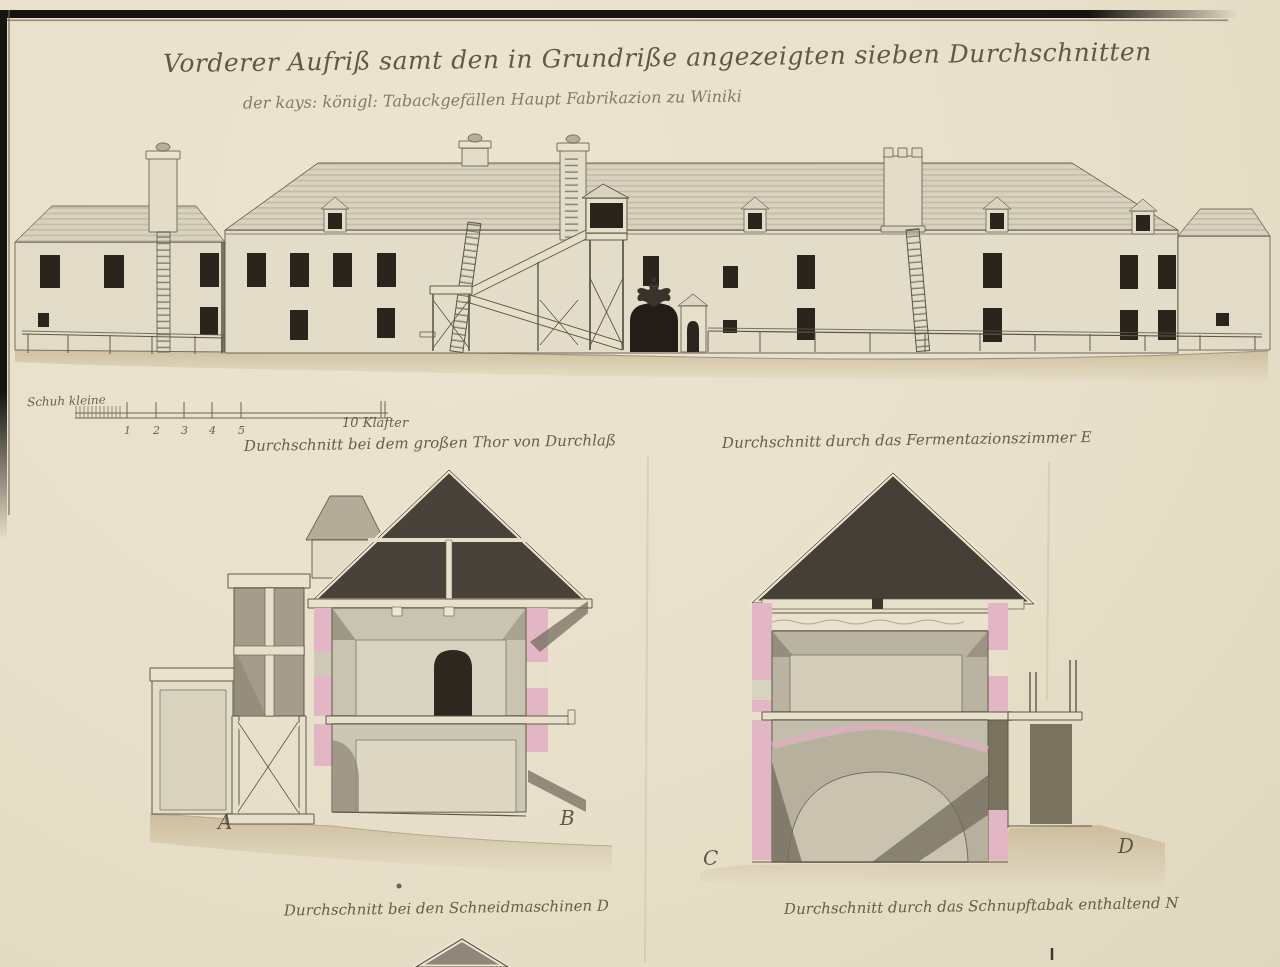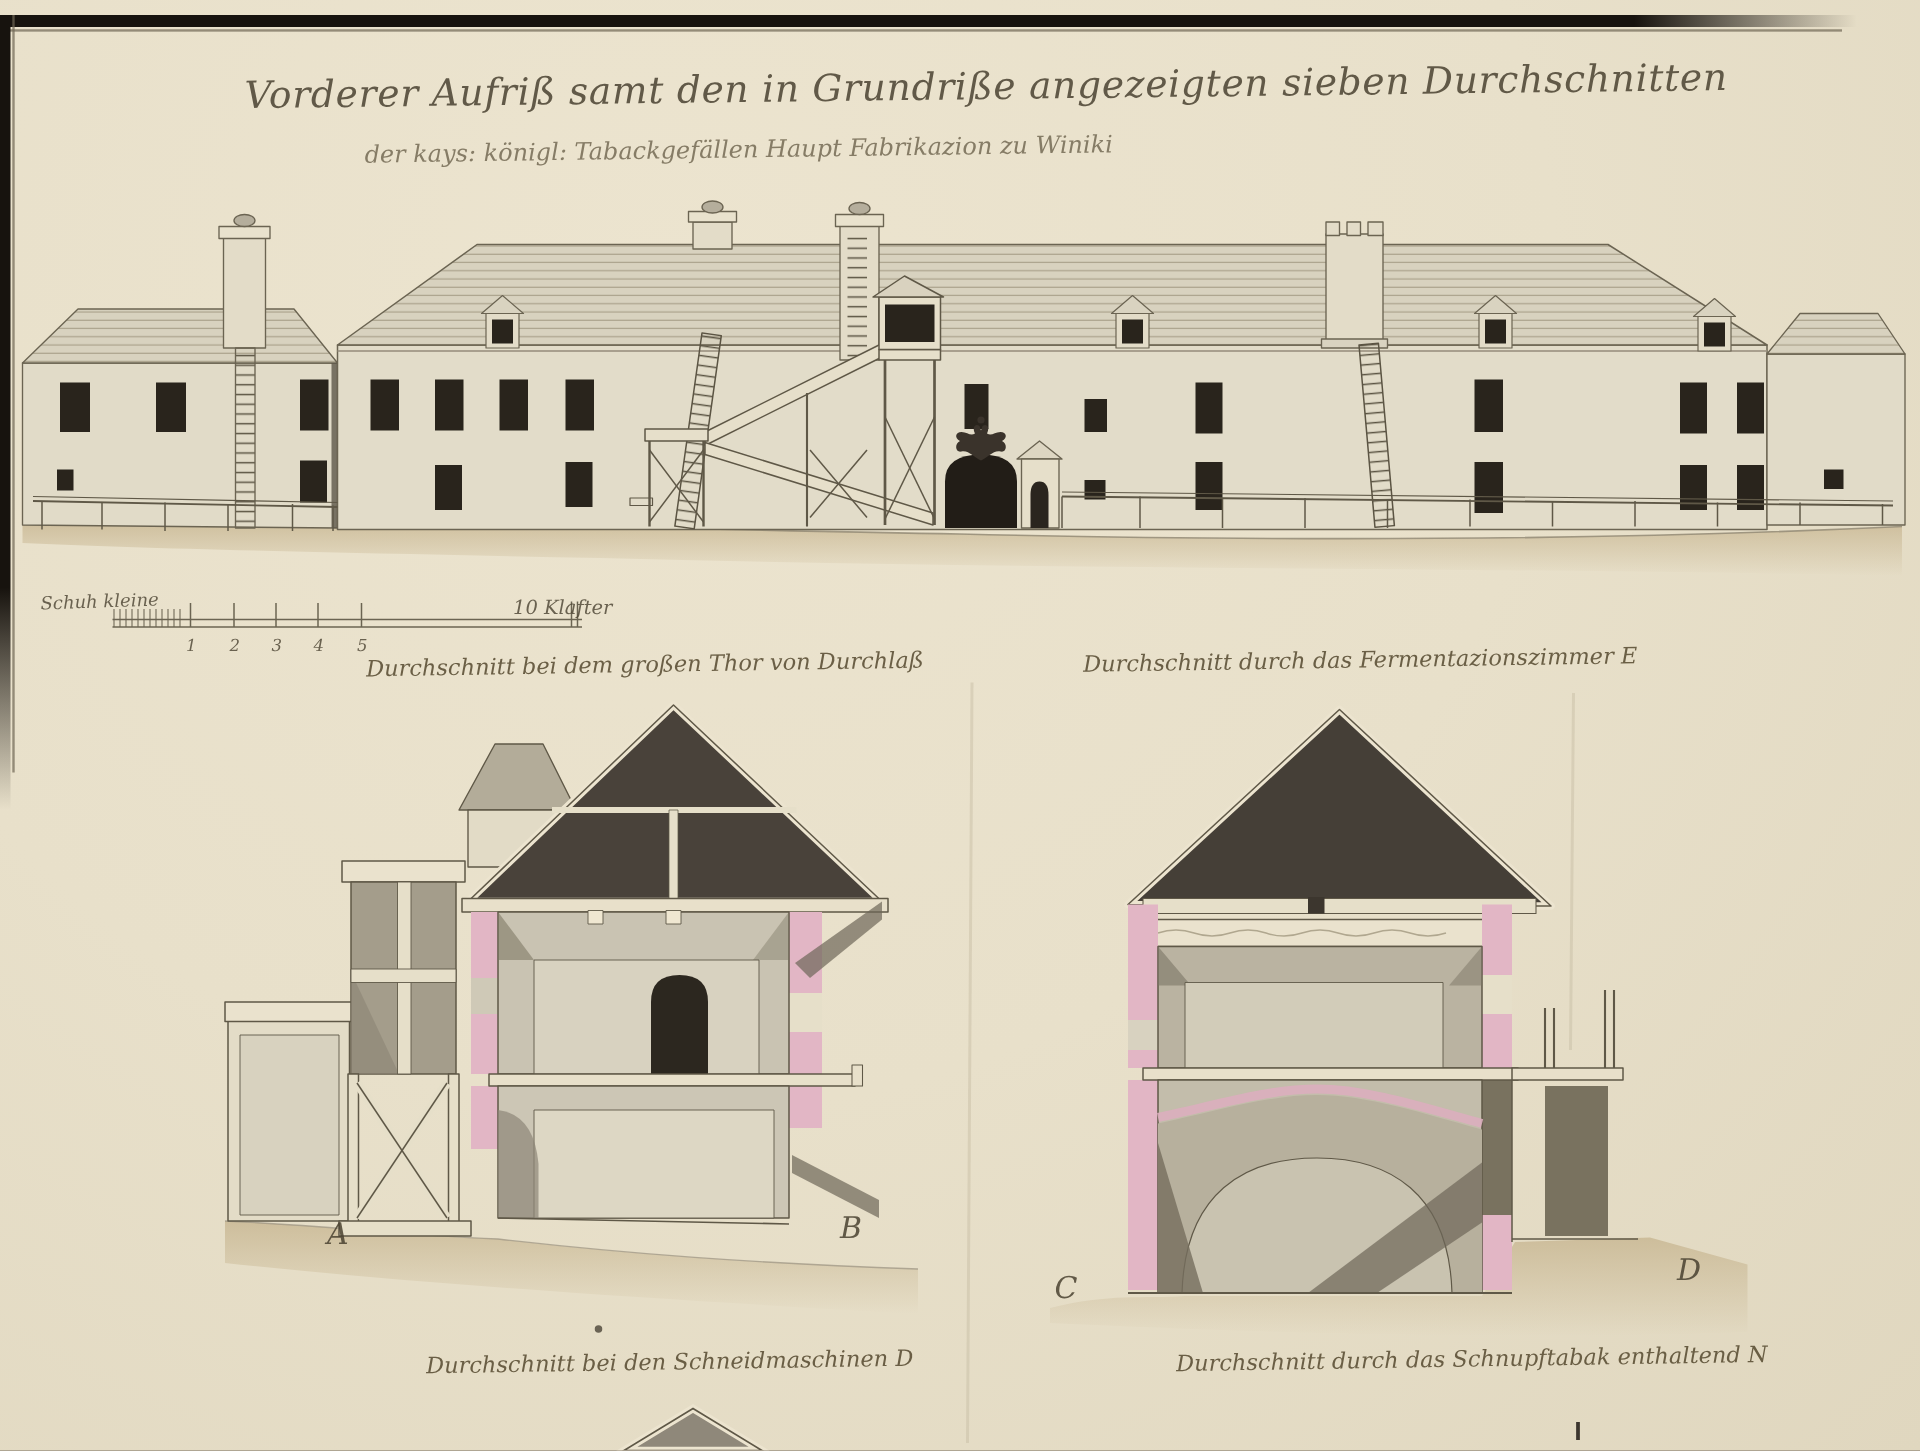--- a/index.html
+++ b/index.html
@@ -385,21 +385,21 @@
 
 <div class="hw subtitle" style="left:243px; top:90px;">der kays: königl: Tabackgefällen Haupt Fabrikazion zu Winiki</div>
 
 <div class="hw scalelabel" style="left:27px; top:394px;">Schuh kleine</div>
 
 <div class="hw tick" style="left:124px; top:424px;">1</div>
 <div class="hw tick" style="left:153px; top:424px;">2</div>
 <div class="hw tick" style="left:181px; top:424px;">3</div>
 <div class="hw tick" style="left:209px; top:424px;">4</div>
 <div class="hw tick" style="left:238px; top:424px;">5</div>
-<div class="hw tick" style="left:342px; top:398px; font-size:13px;">10 Klafter</div>
+<div class="hw tick" style="left:342px; top:415px; font-size:13px;">10 Klafter</div>
 
 <div class="hw caption" style="left:244px; top:434px;">Durchschnitt bei dem großen Thor von Durchlaß</div>
 
 <div class="hw caption" style="left:722px; top:431px;">Durchschnitt durch das Fermentazionszimmer E</div>
 
 <div class="hw caption" style="left:284px; top:899px;">Durchschnitt bei den Schneidmaschinen D</div>
 
 <div class="hw caption" style="left:784px; top:897px;">Durchschnitt durch das Schnupftabak enthaltend N</div>
 
 <div class="hw letter" style="left:218px; top:810px;">A</div>

